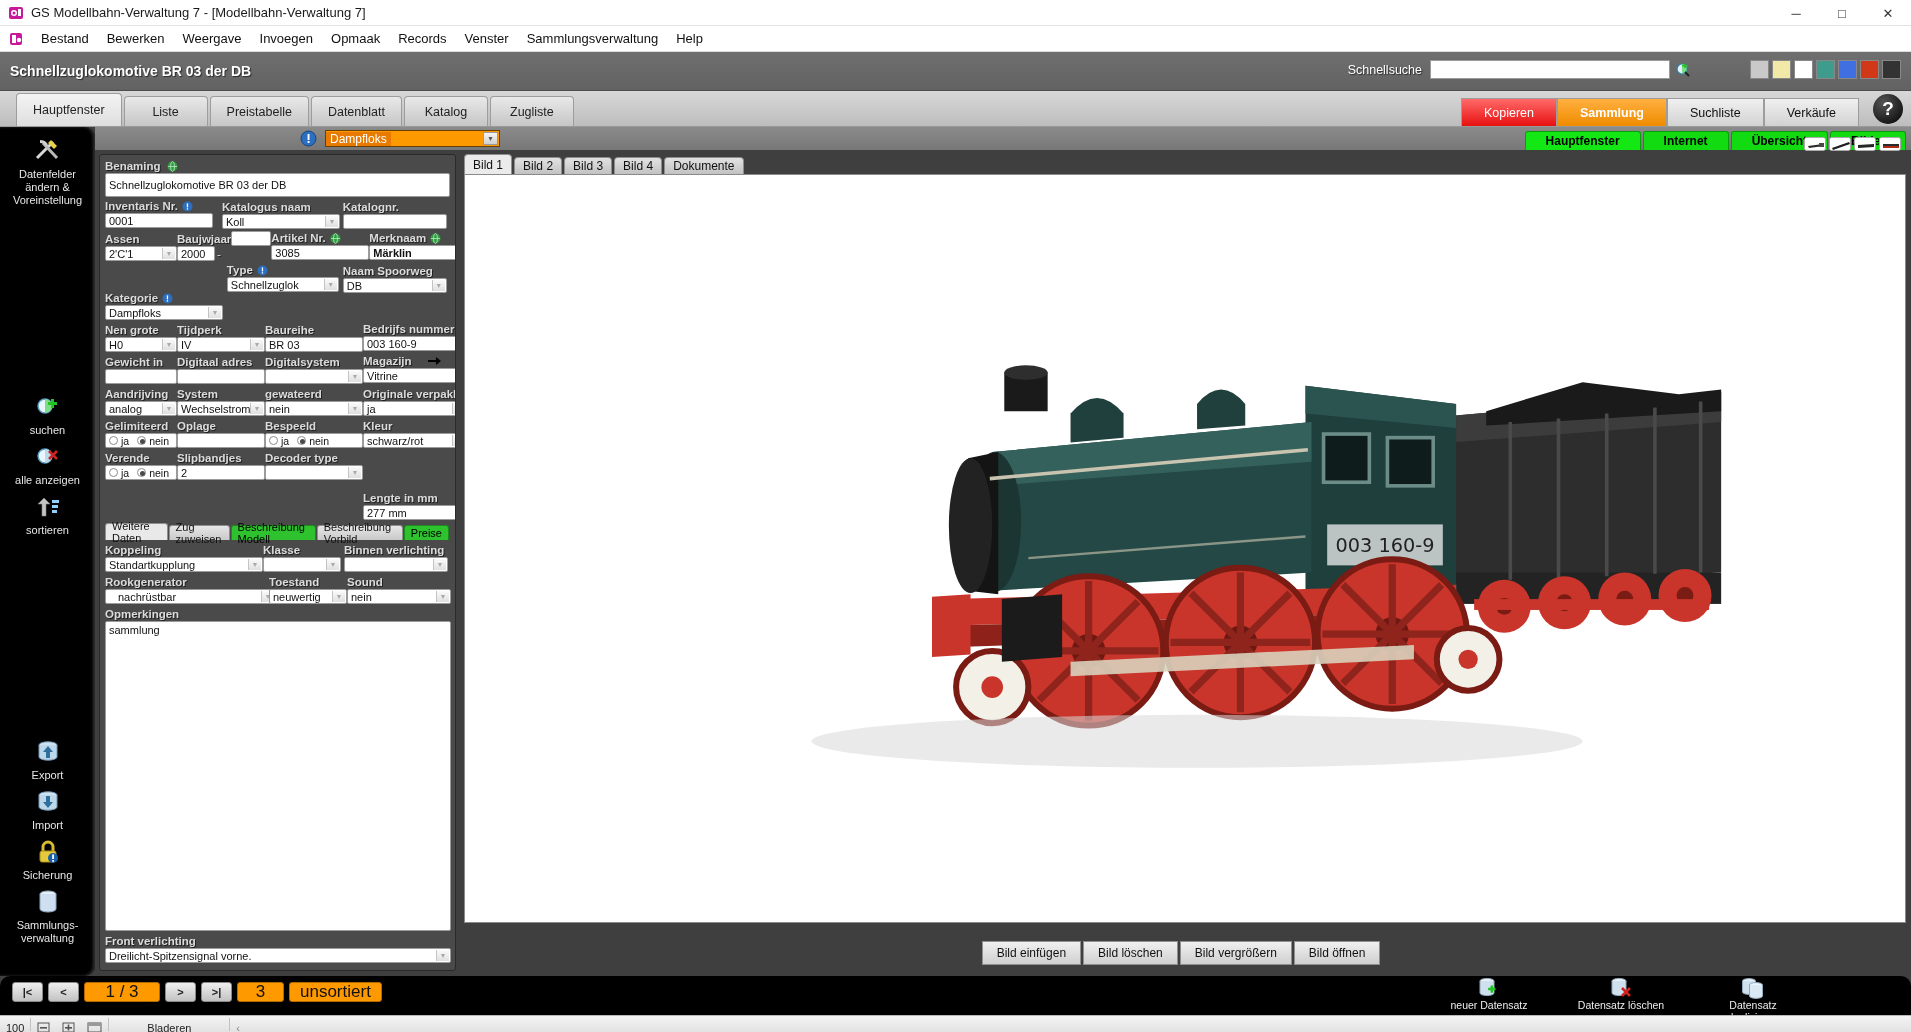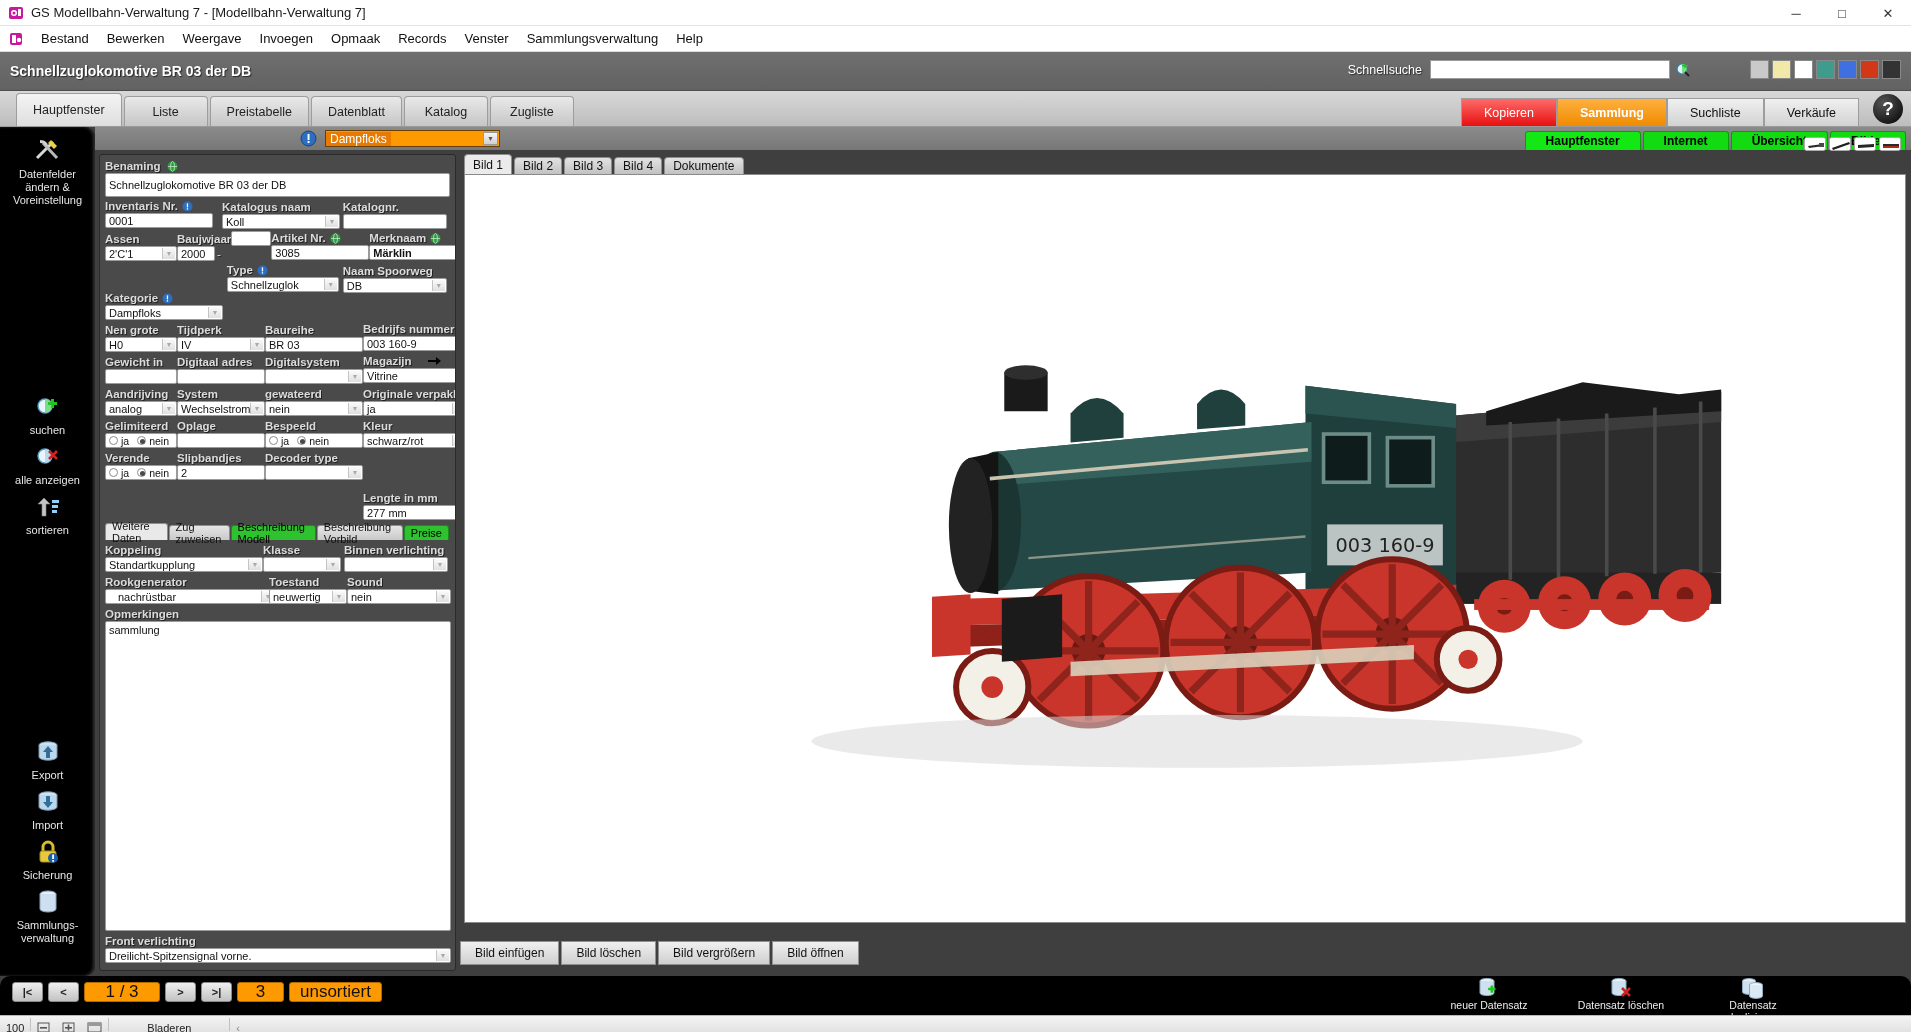--- a/index.html
+++ b/index.html
@@ -159,21 +159,21 @@
   .btab { height:17px; padding:0 8px; font-size:12px; display:flex; align-items:center;
           background:linear-gradient(#e3e3e3,#c2c2c2); border:1px solid #8e8e8e;
           border-bottom:none; border-radius:4px 4px 0 0; margin-right:2px; color:#111; }
   .btab.active { background:#ebebeb; height:20px; }
   .imgbox {
     position:absolute; left:4px; top:20px; right:0; bottom:48px;
     background:#fff; border:1px solid #8a8a8a;
     display:flex; align-items:center; justify-content:center; overflow:hidden;
   }
   .imgbtns { position:absolute; left:0; right:4px; bottom:6px; display:flex;
-             gap:2px; }
+             justify-content:center; gap:2px; }
   .ibtn { height:24px; padding:0 14px; font-size:12px; color:#111;
           background:linear-gradient(#f0f0f0,#cfcfcf); border:1px solid #8f8f8f;
           display:flex; align-items:center; justify-content:center; }
   .thumbs { position:absolute; right:5px; top:-17px; display:flex; gap:3px; }
   .thumb { width:22px; height:14px; background:#fff; border:1px solid #aaa; border-radius:3px;
            overflow:hidden; position:relative; }
 
   
   #bottombar { position:absolute; left:0; right:0; bottom:17px; height:39px; background:#000;
                border-radius:10px 10px 0 0; }

